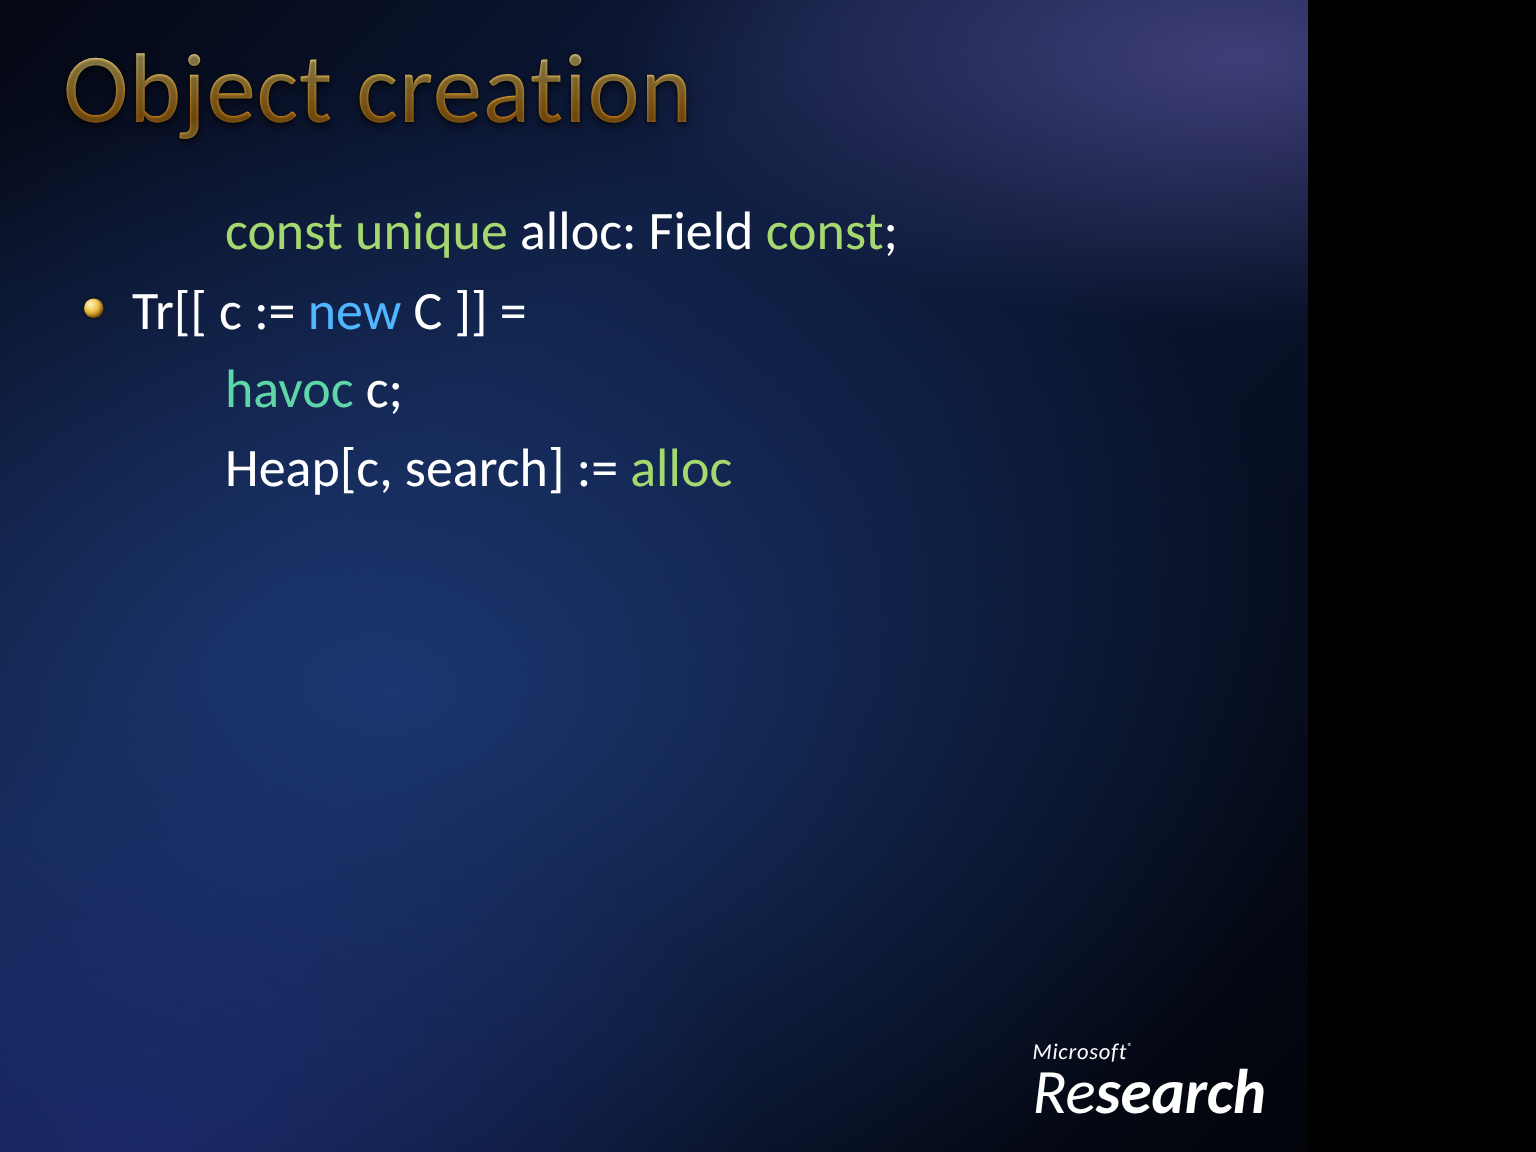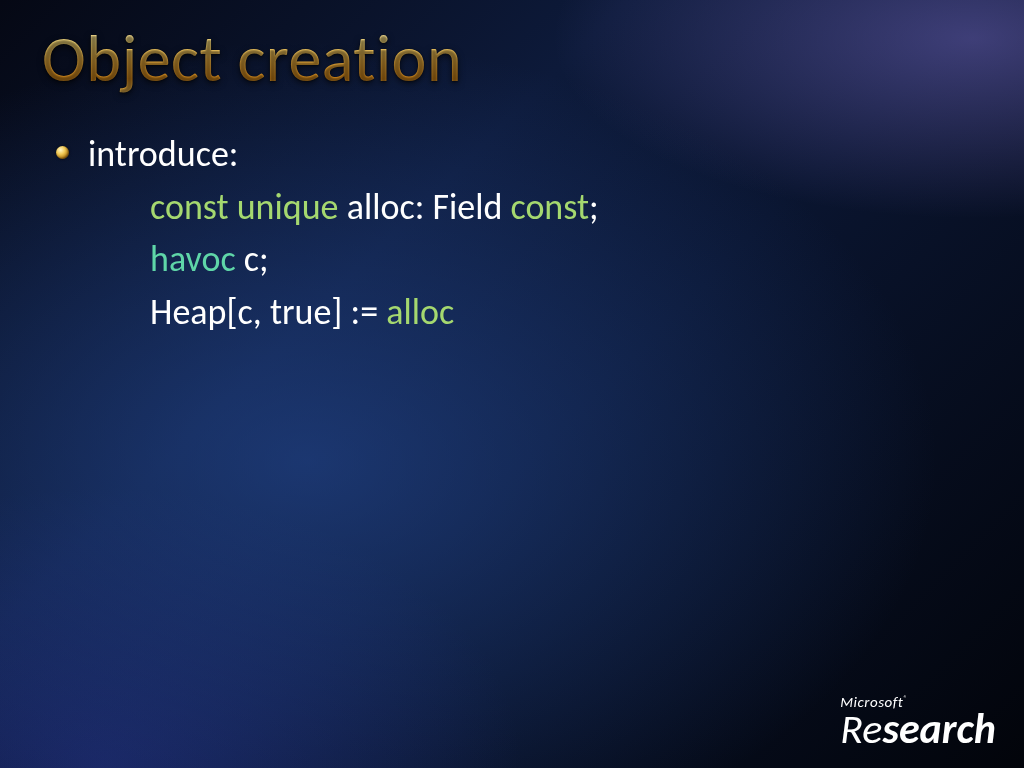--- a/index.html
+++ b/index.html
@@ -3,21 +3,21 @@
 <meta charset="utf-8">
 <style>
   html, body {
     margin: 0; padding: 0;
     width: 1024px; height: 768px;
     overflow: hidden;
     font-family: "Segoe UI", "Segoe UI Light", Calibri, Arial, sans-serif;
     background: #000;
   }
   .slide {
-    width: 1024px; height: 768px;
+    width: 872px; height: 768px;
     position: relative;
     background:
       radial-gradient(ellipse 900px 600px at 30% 60%, rgba(40,80,160,0.55) 0%, rgba(10,20,60,0.0) 70%),
       radial-gradient(ellipse 700px 300px at 95% 5%, rgba(160,140,255,0.35) 0%, rgba(10,20,60,0.0) 60%),
       radial-gradient(ellipse 600px 400px at 10% 100%, rgba(50,60,180,0.35) 0%, rgba(0,0,0,0.0) 70%),
       linear-gradient(135deg, #050814 0%, #0d1a3a 35%, #0a1530 55%, #02040a 100%);
     color: #fff;
   }
   .title {
     position: absolute;
@@ -82,32 +82,32 @@
   .footer-logo .rs b { font-weight: 700; }
 </style>
 </head>
 <body>
 
 <div class="slide">
   <div class="title">Object creation</div>
 
   <div class="body">
 
-    <div class="bullet">
-      <span>introduce:</span>
-    </div>
     <div class="indent">
       <span class="kw-green">const unique</span><span> alloc: Field </span><span class="kw-green">const</span><span>;</span>
     </div>
 
+    <div class="bullet">
+      <span>Tr[[ c := </span><span class="kw-blue">new</span><span> C ]] =</span>
+    </div>
     <div class="indent">
       <span class="kw-teal">havoc</span><span> c;</span>
     </div>
     <div class="indent">
-      <span>Heap[c, true] := </span><span class="kw-green">alloc</span>
+      <span>Heap[c, search] := </span><span class="kw-green">alloc</span>
     </div>
 
   </div>
 
   <div class="footer-logo">
     <div class="ms">
       <span>Microsoft</span><sup>®</sup>
     </div>
     <div class="rs">
       <span>Re</span><b>search</b>

